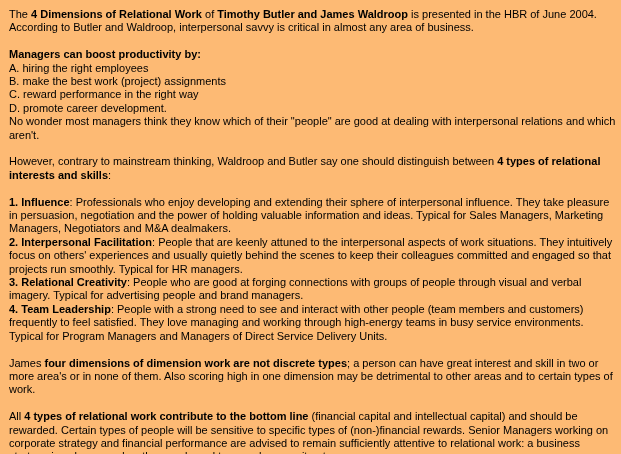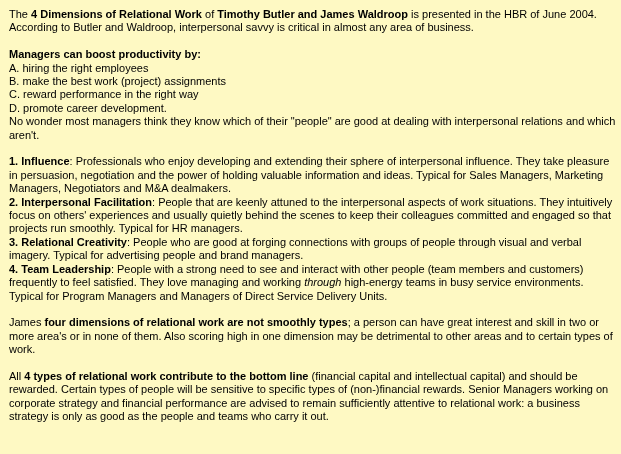--- a/index.html
+++ b/index.html
@@ -22,26 +22,27 @@
     line-height: 13.4px;
     color: #000000;
   }
   .para {
     margin: 0 0 13.4px 0;
   }
   .para:last-child {
     margin-bottom: 0;
   }
   .b { font-weight: bold; }
-  .i { font-style: italic; }
+  .i { }
 </style>
 </head>
 <body>
 
-<div class="page" style="background: #fef9c3;">
+<div class="page" style="background: #fdba74;">
   <div class="doc" style="color: rgb(0, 0, 0);">
       <p class="para"><span class="">The </span><span class="b">4 Dimensions of Relational Work</span><span class=""> of </span><span class="b">Timothy Butler and James Waldroop</span><span class=""> is presented in the HBR of June 2004. According to Butler and Waldroop, interpersonal savvy is critical in almost any area of business.</span></p>
       <p class="para"><span class="b">Managers can boost productivity by:</span><br><span class="">A. hiring the right employees</span><br><span class="">B. make the best work (project) assignments</span><br><span class="">C. reward performance in the right way</span><br><span class="">D. promote career development.</span><br><span class="">No wonder most managers think they know which of their "people" are good at dealing with interpersonal relations and which aren't.</span></p>
+      <p class="para"><span class="">However, contrary to mainstream thinking, Waldroop and Butler say one should distinguish between </span><span class="b">4 types of relational interests and skills</span><span class="">:</span></p>
       <p class="para"><span class="b">1. Influence</span><span class="">: Professionals who enjoy developing and extending their sphere of interpersonal influence. They take pleasure in persuasion, negotiation and the power of holding valuable information and ideas. Typical for Sales Managers, Marketing Managers, Negotiators and M&amp;A dealmakers.</span><br><span class="b">2. Interpersonal Facilitation</span><span class="">: People that are keenly attuned to the interpersonal aspects of work situations. They intuitively focus on others' experiences and usually quietly behind the scenes to keep their colleagues committed and engaged so that projects run smoothly. Typical for HR managers.</span><br><span class="b">3. Relational Creativity</span><span class="">: People who are good at forging connections with groups of people through visual and verbal imagery. Typical for advertising people and brand managers.</span><br><span class="b">4. Team Leadership</span><span class="">: People with a strong need to see and interact with other people (team members and customers) frequently to feel satisfied. They love managing and working </span><span class="i">through</span><span class=""> high-energy teams in busy service environments. Typical for Program Managers and Managers of Direct Service Delivery Units.</span></p>
-      <p class="para"><span class="">James </span><span class="b">four dimensions of relational work are not smoothly types</span><span class="">; a person can have great interest and skill in two or more area's or in none of them. Also scoring high in one dimension may be detrimental to other areas and to certain types of work.</span></p>
+      <p class="para"><span class="">James </span><span class="b">four dimensions of dimension work are not discrete types</span><span class="">; a person can have great interest and skill in two or more area's or in none of them. Also scoring high in one dimension may be detrimental to other areas and to certain types of work.</span></p>
       <p class="para"><span class="">All </span><span class="b">4 types of relational work contribute to the bottom line</span><span class=""> (financial capital and intellectual capital) and should be rewarded. Certain types of people will be sensitive to specific types of (non-)financial rewards. Senior Managers working on corporate strategy and financial performance are advised to remain sufficiently attentive to relational work: a business strategy is only as good as the people and teams who carry it out.</span></p>
     </div>
 </div>
 
 </body></html>

